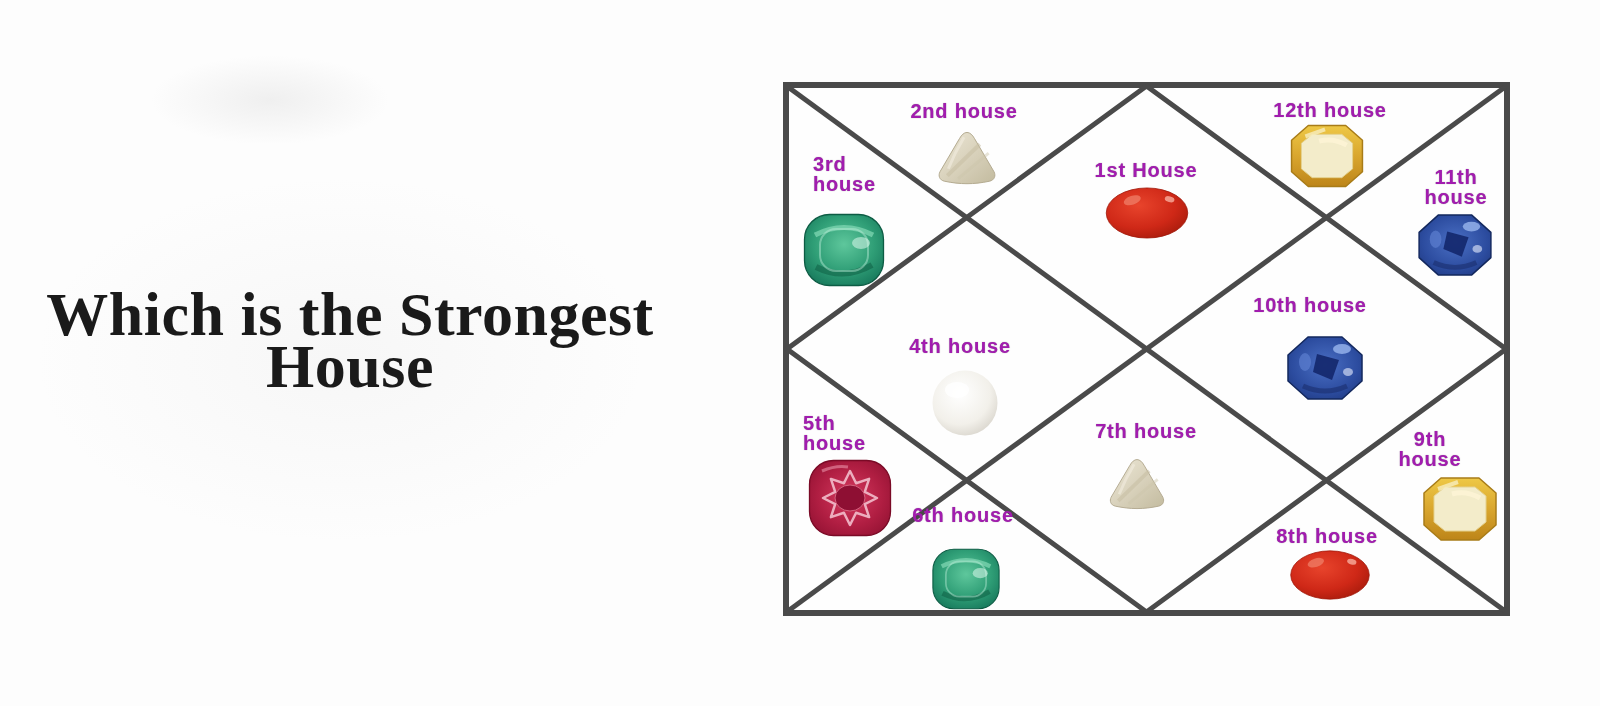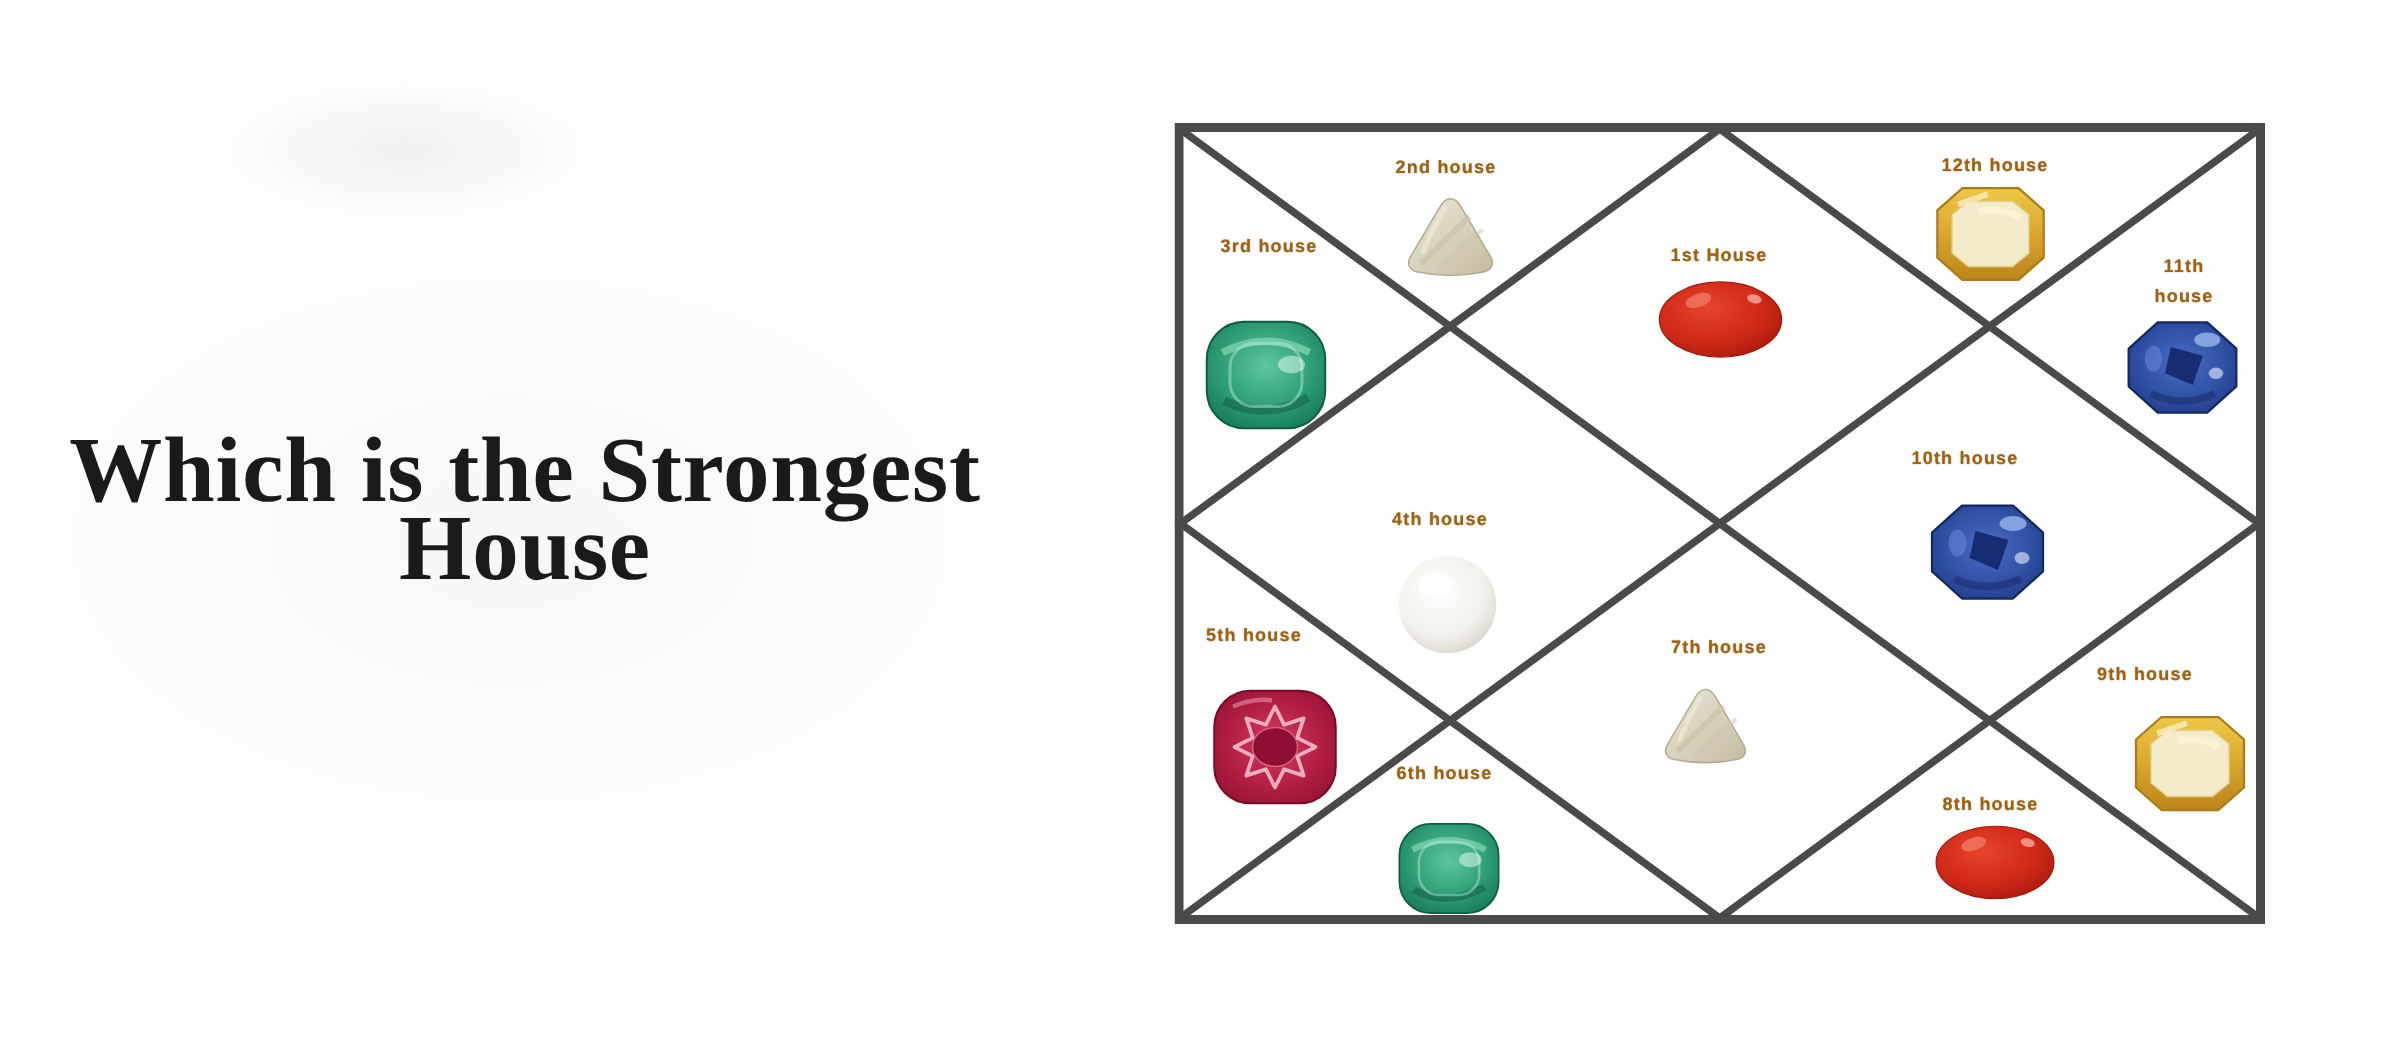--- a/index.html
+++ b/index.html
@@ -16,27 +16,27 @@
     position:absolute;left:20px;top:288px;width:660px;
     text-align:center;color:#1a1a1a;
     font-family:"Liberation Serif","DejaVu Serif",serif;
     font-weight:bold;font-size:62px;line-height:52px;letter-spacing:.5px;
   }
   .chart{
     position:absolute;left:783px;top:82px;width:727px;height:534px;background:#fefefe;
   }
   .grid{position:absolute;left:0;top:0;width:100%;height:100%;}
   .hlabel{
-    position:absolute;font-weight:bold;font-size:12px;line-height:20px;
-    color:#a16207;letter-spacing:.8px;
+    position:absolute;font-weight:bold;font-size:20px;line-height:20px;
+    color:#a21caf;letter-spacing:.8px;
     text-shadow:0 0 1px rgba(70,70,70,.55);
   }
   .c{transform:translate(-50%,-50%);white-space:nowrap;text-align:center;}
   .c2{transform:translate(-50%,-50%);width:68px;text-align:center;}
-  .l2{width:66px;text-align:center;}
+  .l2{width:66px;text-align:left;}
   .gem{position:absolute;transform:translate(-50%,-50%);}
   .gem svg{width:100%;height:100%;display:block;}
 </style>
 </head>
 <body>
 
 <svg width="0" height="0" style="position:absolute" aria-hidden="true">
   <defs>
     <linearGradient id="g-tri" x1="0" y1="0" x2="1" y2="1">
       <stop offset="0" stop-color="#ece7d6"></stop>

